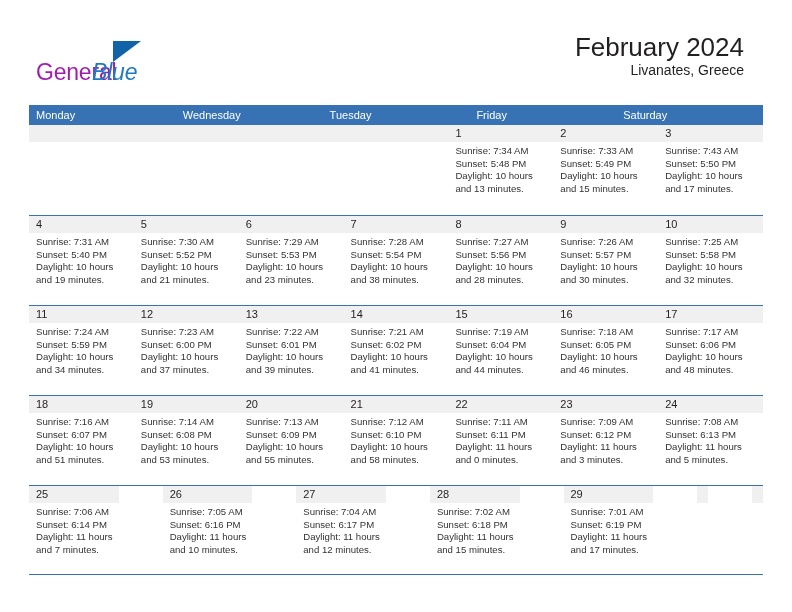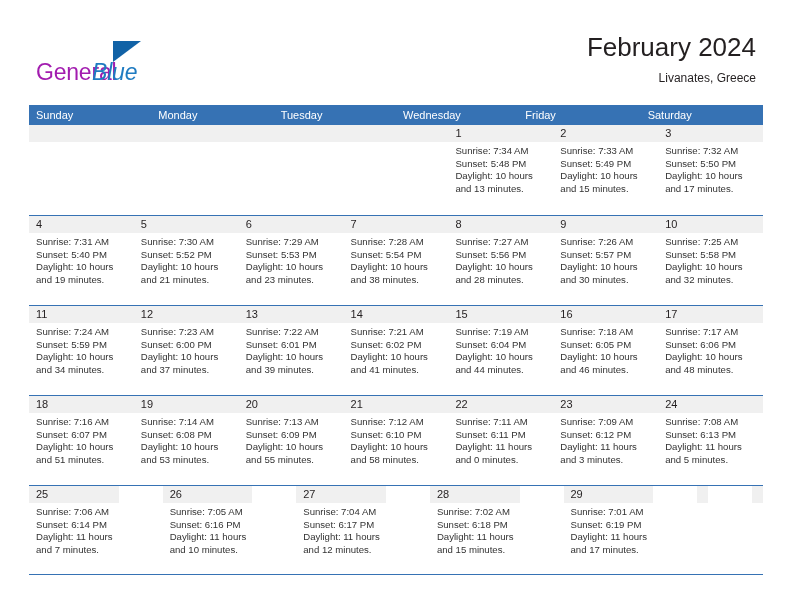--- a/index.html
+++ b/index.html
@@ -61,34 +61,33 @@
     left: 77px;
     top: 3px;
     width: 0;
     height: 0;
     border-left: 28px solid #1162a6;
     border-bottom: 21px solid transparent;
   }
 
   .title-block {
     position: absolute;
-    right: 36px;
+    right: 48px;
     top: 32px;
     text-align: right;
   }
   .cal-title {
     font-size: 26px;
     color: #231f20;
     font-weight: normal;
     line-height: 30px;
     white-space: nowrap;
   }
   .cal-subtitle {
-    margin-top: 8px;
-    font-size: 12px;
+    font-size: 14px;
     color: #231f20;
     line-height: 16px;
     white-space: nowrap;
   }
 
   
   .calendar {
     position: absolute;
     left: 29px;
     top: 105px;
@@ -169,24 +168,23 @@
 
     <div class="title-block">
       <div class="cal-title">February 2024</div>
       <div class="cal-subtitle">Livanates, Greece</div>
     </div>
 
   </div>
 
   <div class="calendar">
     <div class="dow-row" id="dow-row">
-        <div class="dow-cell">Sunday</div>
         <div class="dow-cell">Monday</div>
+        <div class="dow-cell">Wednesday</div>
         <div class="dow-cell">Tuesday</div>
-        <div class="dow-cell">Wednesday</div>
         <div class="dow-cell">Friday</div>
         <div class="dow-cell">Saturday</div>
       </div>
     <div id="weeks-container">
         <div class="week-row first">
           <div class="day-cell empty">
             <div class="date-band">
               <div class="date-num"></div>
             </div>
           </div>
@@ -225,21 +223,21 @@
               <div class="day-line">Sunset: 5:49 PM</div>
               <div class="day-line">Daylight: 10 hours</div>
               <div class="day-line">and 15 minutes.</div>
             </div>
           </div>
           <div class="day-cell filled">
             <div class="date-band">
               <div class="date-num">3</div>
             </div>
             <div class="day-lines">
-              <div class="day-line">Sunrise: 7:32 AM</div>
+              <div class="day-line">Sunrise: 7:43 AM</div>
               <div class="day-line">Sunset: 5:50 PM</div>
               <div class="day-line">Daylight: 10 hours</div>
               <div class="day-line">and 17 minutes.</div>
             </div>
           </div>
         </div>
         <div class="week-row">
           <div class="day-cell filled">
             <div class="date-band">
               <div class="date-num">4</div>

